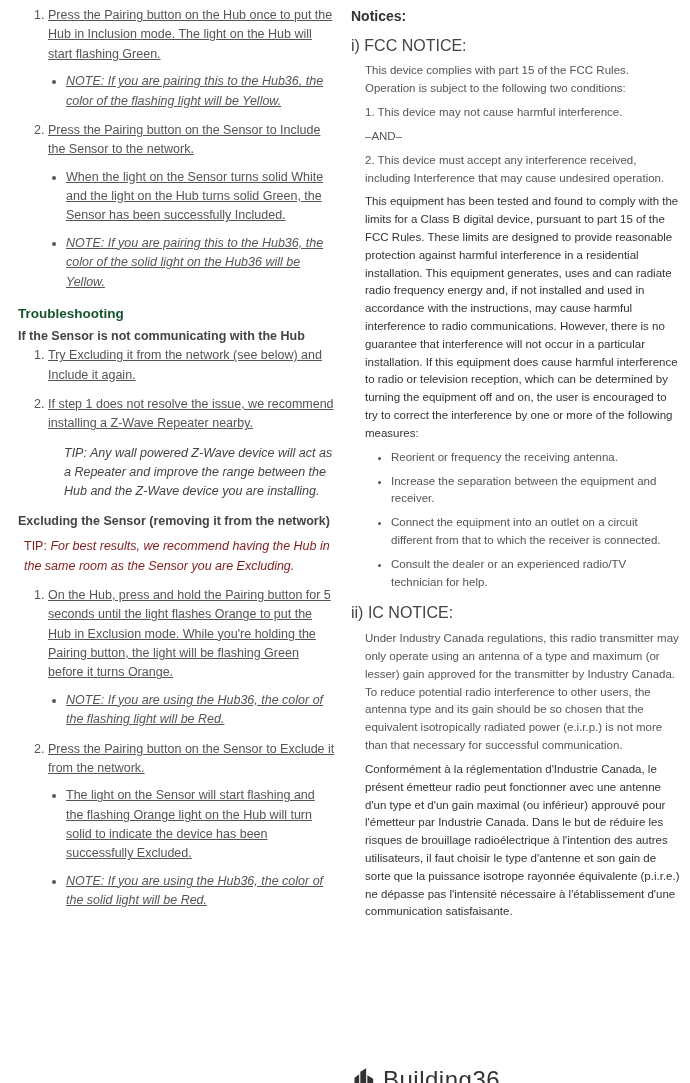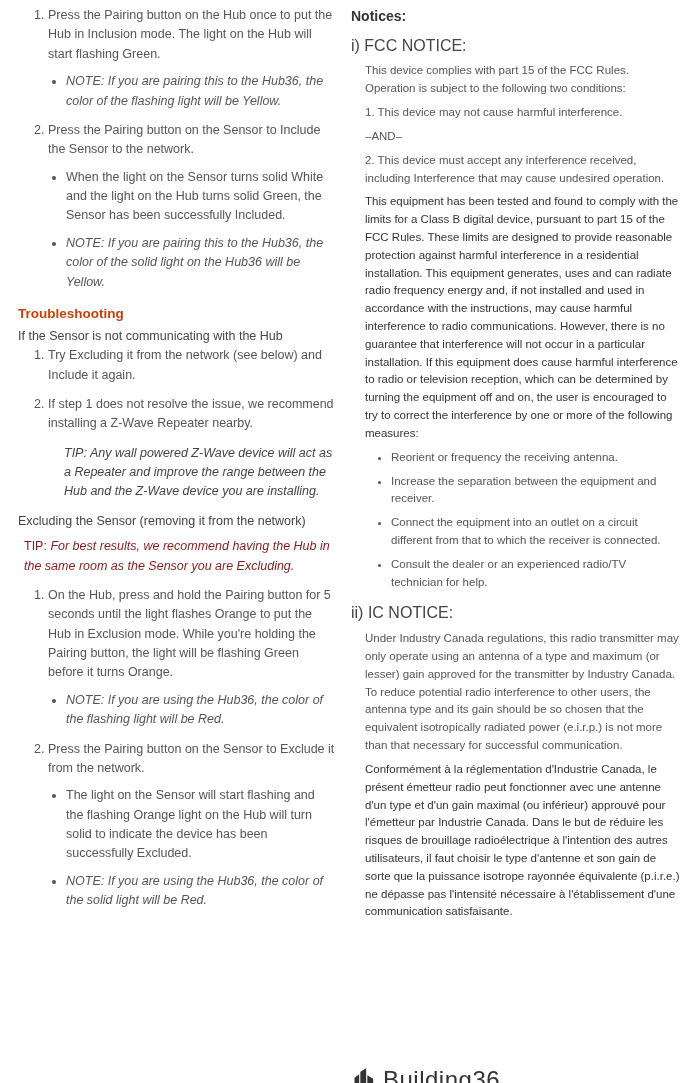--- a/index.html
+++ b/index.html
@@ -9,27 +9,27 @@
     width: 690px;
     height: 1083px;
     background: #fff;
     display: flex;
     font-size: 12.5px;
     line-height: 1.55;
   }
   .col { padding: 6px 10px 6px 18px; }
   .left { width: 50%; }
   .right { width: 50%; padding-left: 6px; }
-  ol.main { list-style: decimal; padding-left: 30px; }
+  ol.main { list-style: decimal; padding-left: 30px; text-decoration: underline; }
   ol.main > li { margin-bottom: 10px; }
   ul.sub { list-style: disc; padding-left: 18px; margin-top: 8px; }
   ul.sub > li { margin-bottom: 8px; }
   .italic { font-style: italic; }
-  h3.section { font-weight: bold; color: #c2410c; font-size: 13.5px; margin-top: 12px; margin-bottom: 2px; }
-  .bold { font-weight: normal; color: #444; }
+  h3.section { font-weight: bold; color: #14532d; font-size: 13.5px; margin-top: 12px; margin-bottom: 2px; }
+  .bold { font-weight: bold; color: #444; }
   .tip { font-style: italic; font-weight: 500; margin: 8px 0 10px 46px; color:#444; }
   .tip2 { font-style: italic; margin: 6px 0 10px 6px; color:#7f1d1d; }
   .tip2 .lbl { font-style: normal; }
   .notices-h { font-weight: bold; color: #333; font-size: 14px; margin-bottom: 6px; }
   .sub-h { font-size: 16px; color:#444; margin: 2px 0 4px 0; }
   .notice-body { padding-left: 14px; font-size: 11.5px; }
   .notice-body p { margin-bottom: 6px; }
   .notice-body .darker { color:#333; }
   ul.measures { list-style: disc; padding-left: 26px; font-size: 11.5px; }
   ul.measures li { margin-bottom: 6px; }

